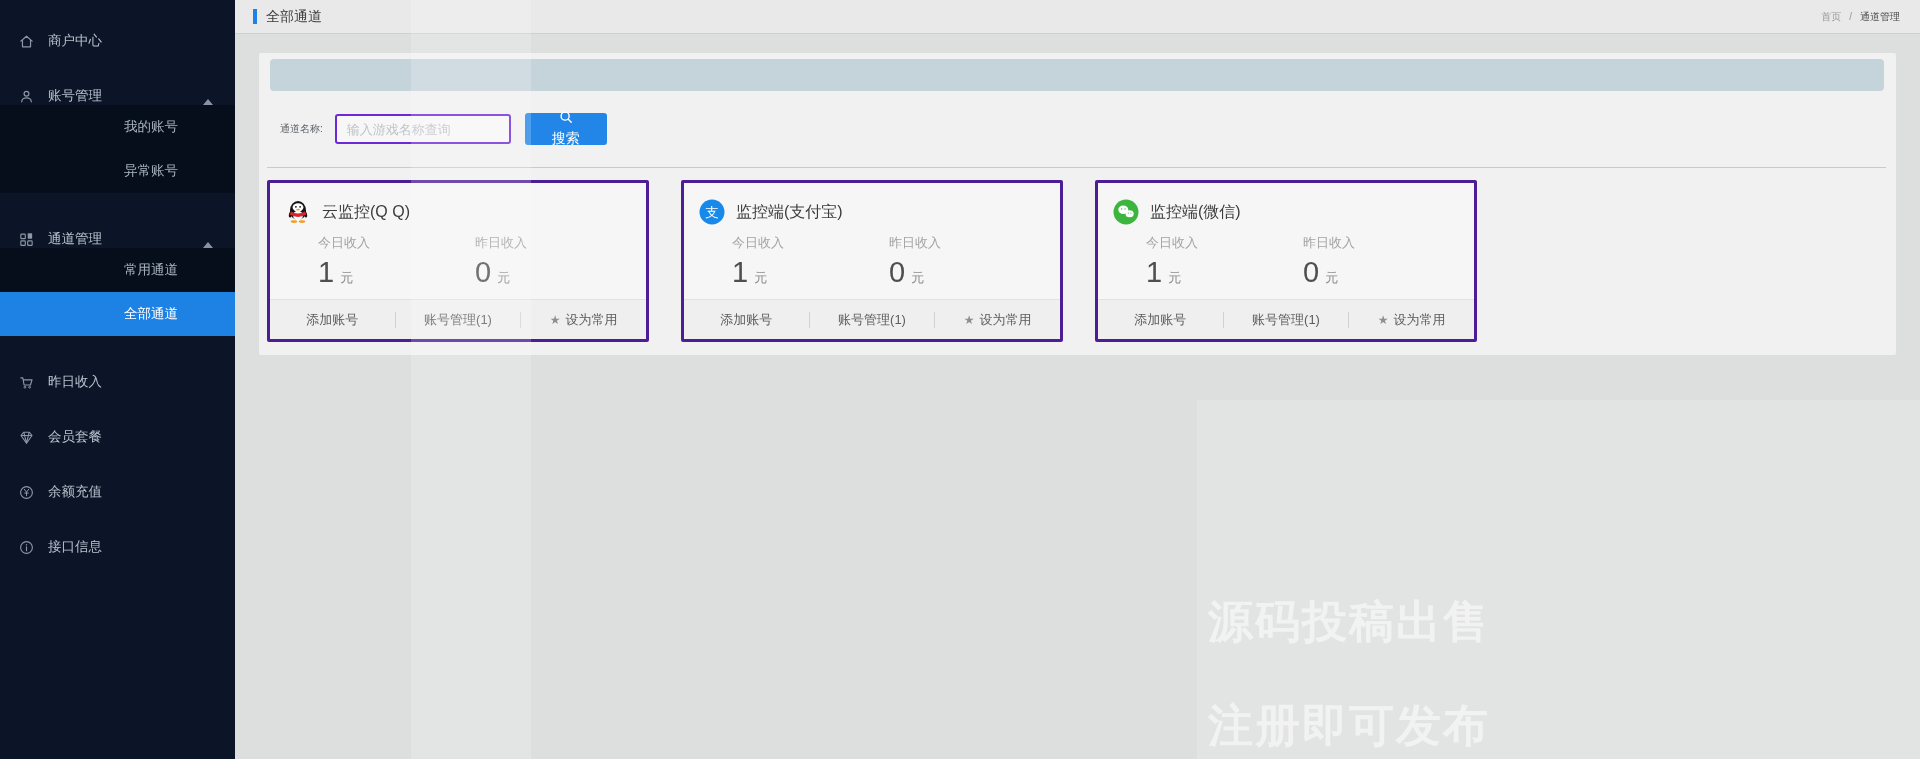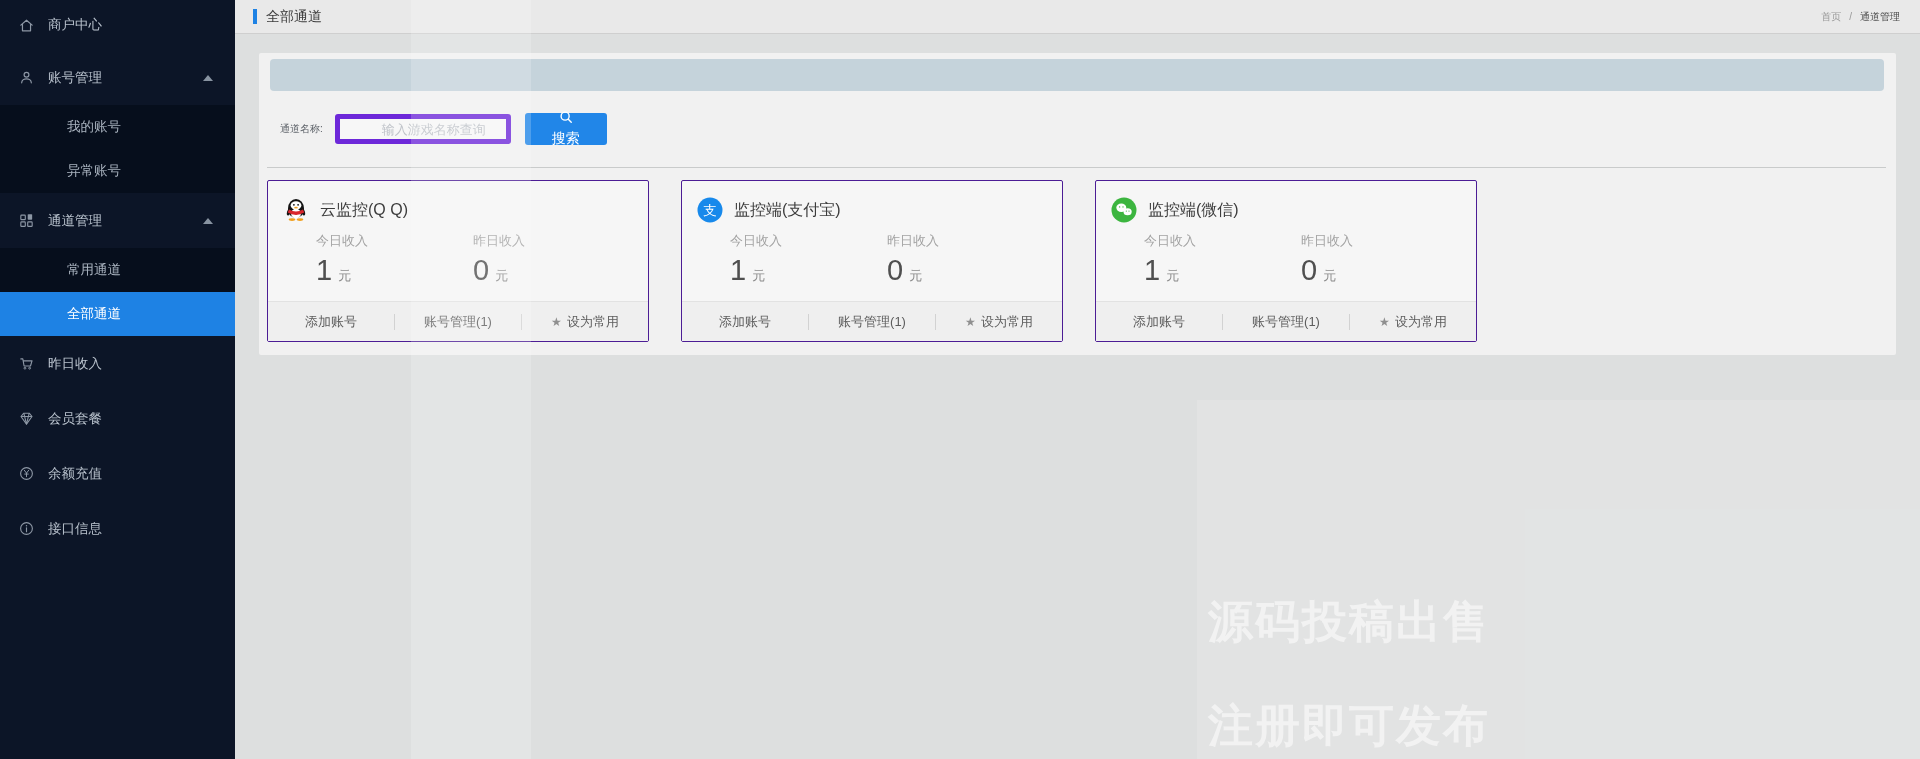--- a/index.html
+++ b/index.html
@@ -14,37 +14,37 @@
     overflow:hidden;
     background:#dddfdf;
   }
 
   
   .side{
     position:absolute;left:0;top:0;width:235px;height:759px;
     background:#0c1527;z-index:10;
   }
   .s-item{
-    height:55px;display:flex;align-items:center;
+    height:55px;display:flex;align-items:flex-end;
     padding-left:18px;box-sizing:border-box;
     color:#b9c2cd;font-size:13.5px;cursor:pointer;
   }
   .s-item.first{height:50px;}
   .s-ic{width:30px;display:flex;align-items:center;flex:none;}
   .caret-up{
     margin-left:auto;margin-right:22px;
     width:0;height:0;
     border-left:5px solid transparent;border-right:5px solid transparent;
     border-bottom:6px solid #8893a1;
   }
   .s-sub{background:#060e1c;}
   .s-subitem{
     height:44px;display:flex;align-items:center;
     padding-left:67px;box-sizing:border-box;
-    color:#a9b3bf;font-size:13.5px;cursor:pointer;
+    color:#a9b3bf;font-size:13.5px;cursor:pointer;justify-content:center;
   }
   .s-subitem.active{background:#1e82e4;color:#ffffff;}
 
   
   .topbar{
     position:absolute;left:235px;top:0;width:1685px;height:34px;
     background:#e9e9e9;border-bottom:1px solid #cfcfcf;
     display:flex;align-items:center;box-sizing:border-box;
   }
   .tb-accent{width:4px;height:15px;background:#1e82e4;margin-left:18px;flex:none;}
@@ -63,45 +63,44 @@
     position:absolute;left:11px;top:6px;width:1614px;height:32px;
     background:#c5d3db;border-radius:4px;
   }
   .searchrow{
     position:absolute;left:21px;top:58px;height:36px;
     display:flex;align-items:center;
   }
   .sr-label{font-size:10px;color:#5a5f66;margin-right:12px;}
   .sr-input{
     width:176px;height:30px;box-sizing:border-box;
-    background:#f7f7f7;border:5px solid #6d28d9;border-radius:3px;
-    padding:0 20px;font-size:13px;color:#555;outline:none;
+    background:#f7f7f7;border:2px solid #6d28d9;border-radius:3px;
+    padding:0 10px;font-size:13px;color:#555;outline:none;
     font-family:"Liberation Sans", sans-serif;
-    text-align:right;
   }
   .sr-input::placeholder{color:#bfc3c9;}
   .sr-btn{
     margin-left:14px;width:82px;height:32px;
     background:#2186e8;border:none;border-radius:3px;
     color:#fff;font-size:14px;cursor:pointer;
     display:flex;align-items:center;justify-content:center;gap:6px;
     font-family:"Liberation Sans", sans-serif;
     flex-direction:column;
   }
   .divider{
     position:absolute;left:8px;right:10px;top:114px;
     border-top:1px solid #c9cbcb;
   }
   .cards{
     position:absolute;left:8px;top:127px;
     display:flex;gap:32px;
   }
   .card{
     width:382px;height:162px;box-sizing:border-box;
-    background:#f6f6f6;border:1px solid #4c1d95;border-radius:2px;
+    background:#f6f6f6;border:3px solid #4c1d95;border-radius:2px;
     position:relative;
   }
   .card-head{
     position:absolute;left:15px;top:16px;
     display:flex;align-items:center;gap:11px;
   }
   .card-title{font-size:16px;color:#3c3c3c;}
   .stat{position:absolute;top:51px;}
   .stat.c1{left:48px;}
   .stat.c2{left:205px;}

